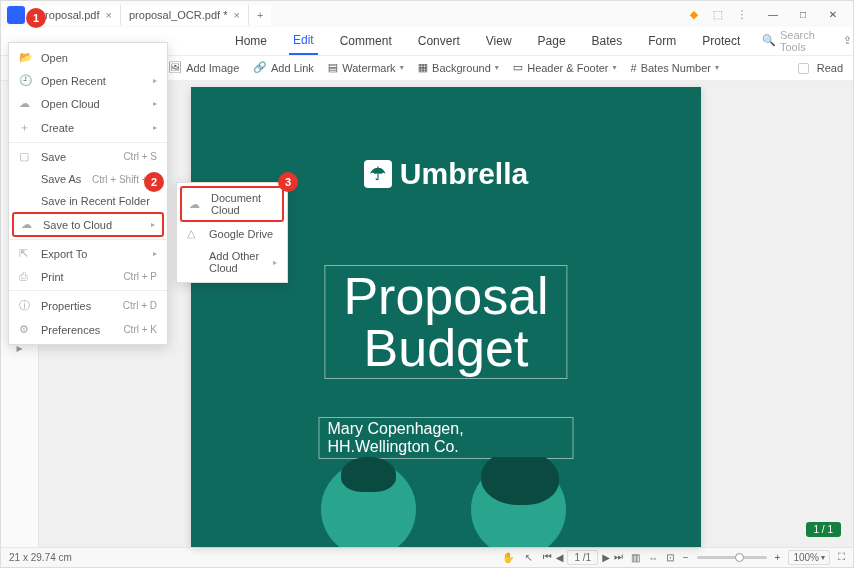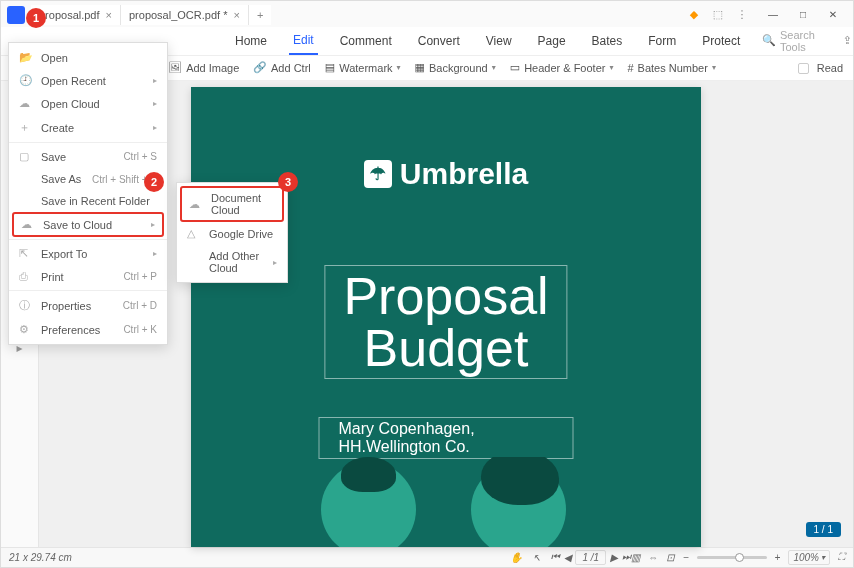--- a/index.html
+++ b/index.html
@@ -36,33 +36,33 @@
 .sidebar-strip { width: 38px; background: #fafafa; border-right: 1px solid #e5e5e5; display: flex; flex-direction: column; align-items: center; padding-top: 260px; }
 .sidebar-strip .chev { color: #999; font-size: 12px; }
 .doc-area { flex: 1; display: flex; justify-content: center; padding-top: 6px; position: relative; }
 .page { width: 510px; height: 460px; background: #0f6a5e; position: relative; box-shadow: 0 2px 8px rgba(0,0,0,0.15); }
 .logo-row { position: absolute; top: 70px; left: 0; width: 100%; display: flex; justify-content: center; align-items: center; gap: 8px; }
 .logo-sq { width: 28px; height: 28px; background: #fff; border-radius: 4px; display: flex; align-items: center; justify-content: center; color: #0f6a5e; font-weight: bold; font-size: 18px; }
 .brand { color: #fff; font-size: 30px; font-weight: 700; }
 .title-box { position: absolute; top: 178px; left: 50%; transform: translateX(-50%); border: 1px solid rgba(255,255,255,0.5); padding: 4px 18px; text-align: center; }
 .title-box .line { color: #fff; font-size: 52px; font-weight: 400; line-height: 1.0; }
 .subtitle-box { position: absolute; top: 330px; left: 50%; transform: translateX(-50%); border: 1px solid rgba(255,255,255,0.5); padding: 2px 8px; }
-.subtitle-box .sub { color: #fff; font-size: 16px; margin-left: 11px; }
+.subtitle-box .sub { color: #fff; font-size: 16px; }
 .illus { position: absolute; bottom: 0; left: 0; width: 100%; height: 90px; overflow: hidden; }
 .person { position: absolute; bottom: -10px; width: 95px; height: 95px; background: #2aa58d; border-radius: 50%; }
 .person.p1 { left: 130px; }
 .person.p2 { left: 280px; }
 .hair1 { position: absolute; top: -5px; left: 20px; width: 55px; height: 35px; background: #0a4a40; border-radius: 50% 50% 40% 40%; }
 .hair2 { position: absolute; top: -12px; left: 10px; width: 78px; height: 55px; background: #0a4a40; border-radius: 50% 55% 45% 50%; }
 
 .pdf2word { position: absolute; top: 10px; right: 12px; background: #fff; border: 1px solid #ddd; border-radius: 14px; padding: 5px 12px; font-size: 11px; color: #555; display: flex; align-items: center; gap: 5px; box-shadow: 0 1px 3px rgba(0,0,0,0.1); }
 .pdf2word .ic { width: 12px; height: 12px; background: #e6342a; border-radius: 2px; }
-.page-badge { position: absolute; bottom: 10px; right: 12px; background: #0369a1; color: #fff; font-size: 10px; padding: 2px 8px; border-radius: 3px; }
-
-.statusbar { height: 22px; display: flex; align-items: center; padding: 0 8px; background: #f8f8f8; border-top: 1px solid #e5e5e5; font-size: 10px; color: #666; gap: 0; font-style: italic; }
+.page-badge { position: absolute; bottom: 10px; right: 12px; background: #15803d; color: #fff; font-size: 10px; padding: 2px 8px; border-radius: 3px; }
+
+.statusbar { height: 22px; display: flex; align-items: center; padding: 0 8px; background: #f8f8f8; border-top: 1px solid #e5e5e5; font-size: 10px; color: #666; gap: 8px; }
 .sb-left { flex: 1; }
 .sb-center { display: flex; align-items: center; gap: 10px; }
 .sb-center .nav { display: flex; align-items: center; gap: 4px; }
 .sb-center .pg-field { border: 1px solid #ddd; padding: 1px 6px; border-radius: 2px; }
 .sb-right { display: flex; align-items: center; gap: 8px; }
 .slider { width: 70px; height: 3px; background: #ccc; position: relative; border-radius: 2px; }
 .slider .knob { position: absolute; top: -3px; left: 38px; width: 9px; height: 9px; background: #fff; border: 1px solid #999; border-radius: 50%; }
 .zoom-box { border: 1px solid #ddd; padding: 1px 4px; border-radius: 2px; display: flex; align-items: center; gap: 2px; }
 
 
@@ -149,21 +149,21 @@
   <div class="toolbar2">
     <div class="tb2-item" style="margin-left:114px;">
       <span>d Text</span>
     </div>
     <div class="tb2-item">
       <span>🖼</span>
       <span>Add Image</span>
     </div>
     <div class="tb2-item">
       <span>🔗</span>
-      <span>Add Ctrl</span>
+      <span>Add Link</span>
     </div>
     <div class="tb2-item">
       <span>▤</span>
       <span>Watermark</span>
       <span class="drop">▾</span>
     </div>
     <div class="tb2-item">
       <span>▦</span>
       <span>Background</span>
       <span class="drop">▾</span>

